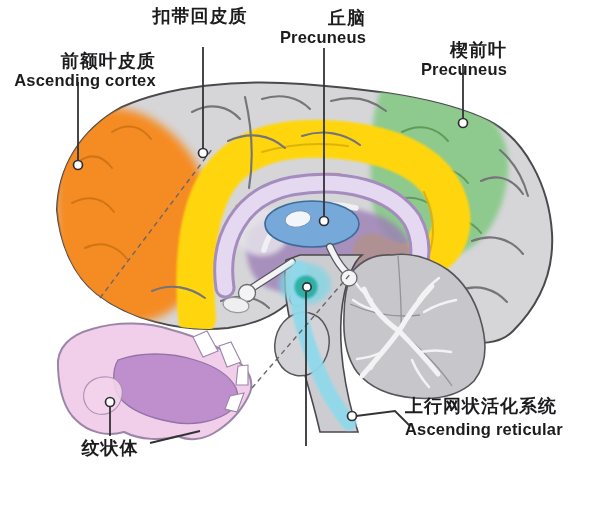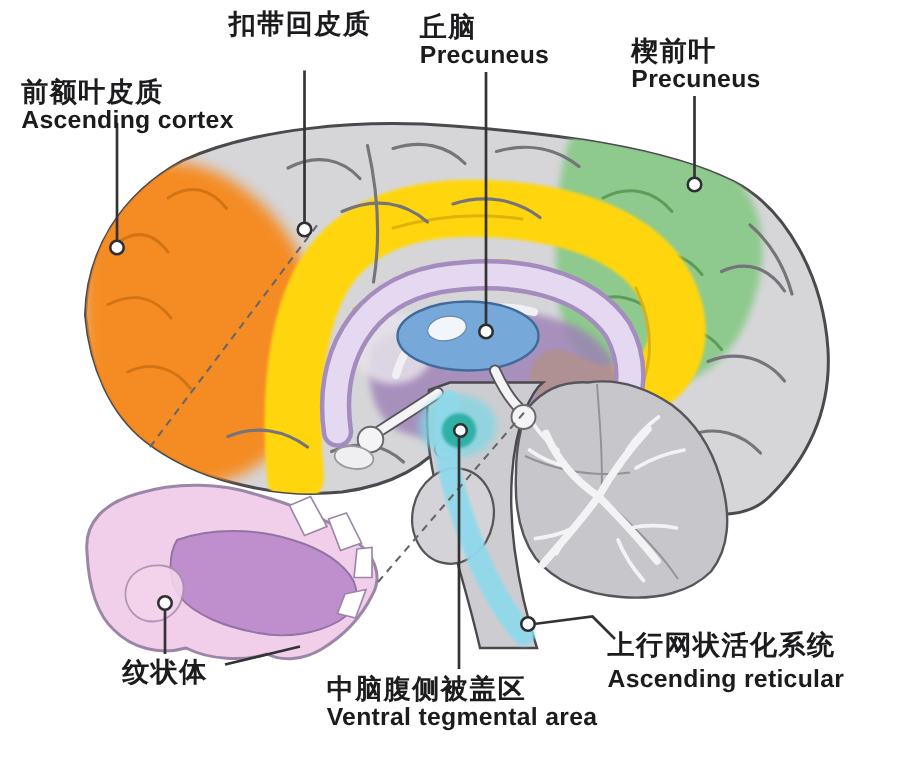--- a/index.html
+++ b/index.html
@@ -1,23 +1,23 @@
 <!DOCTYPE html>
 <html><head>
 <meta charset="utf-8">
 <style>
   html,body{margin:0;padding:0;background:#ffffff;}
   .stage{position:relative;width:600px;height:506px;background:#ffffff;overflow:hidden;
          font-family:"Liberation Sans","DejaVu Sans",sans-serif;}
   .art{position:absolute;left:0;top:0;}
   .label{position:absolute;color:#1c1c1e;white-space:nowrap;}
-  .label.center{transform:translateX(-50%);text-align:left;}
+  .label.center{transform:translateX(-50%);text-align:right;}
   .zh{font-weight:bold;font-size:18px;line-height:20px;letter-spacing:1px;}
   .en{font-weight:600;font-size:16.5px;line-height:19px;letter-spacing:0.2px;}
-  .aras-block .zh{margin-bottom:4px;margin-top:24px;}
+  .aras-block .zh{margin-bottom:4px;}
 </style>
 </head>
 <body>
 
 <div class="stage">
 
 <svg class="art" width="600" height="506" viewBox="0 0 600 506">
   <defs>
     <filter id="soft4" x="-30%" y="-30%" width="160%" height="160%">
           <feGaussianBlur stdDeviation="4.5"></feGaussianBlur>
@@ -190,32 +190,28 @@
 
 <div class="label center" style="left:200px;top:6px">
   <div class="zh">扣带回皮质</div>
 </div>
 
 <div class="label center" style="left:323px;top:8px">
   <div class="zh">丘脑</div>
   <div class="en">Precuneus</div>
 </div>
 
-<div class="label center" style="left:464px;top:24px">
+<div class="label center" style="left:464px;top:40px">
   <div class="zh">楔前叶</div>
   <div class="en">Precuneus</div>
 </div>
 
 <div class="label center" style="left:110px;top:438px">
   <div class="zh">纹状体</div>
 </div>
 
-<div class="label center" style="left:308px;top:449px">
-  <div class="zh">中脑腹侧被盖区</div>
-  <div class="en">Ventral tegmental area</div>
-</div>
 
 <div class="label aras-block" style="left:405px;top:396px">
   <div class="zh">上行网状活化系统</div>
   <div class="en">Ascending reticular</div>
 </div>
 
 </div>
 
 </body></html>

